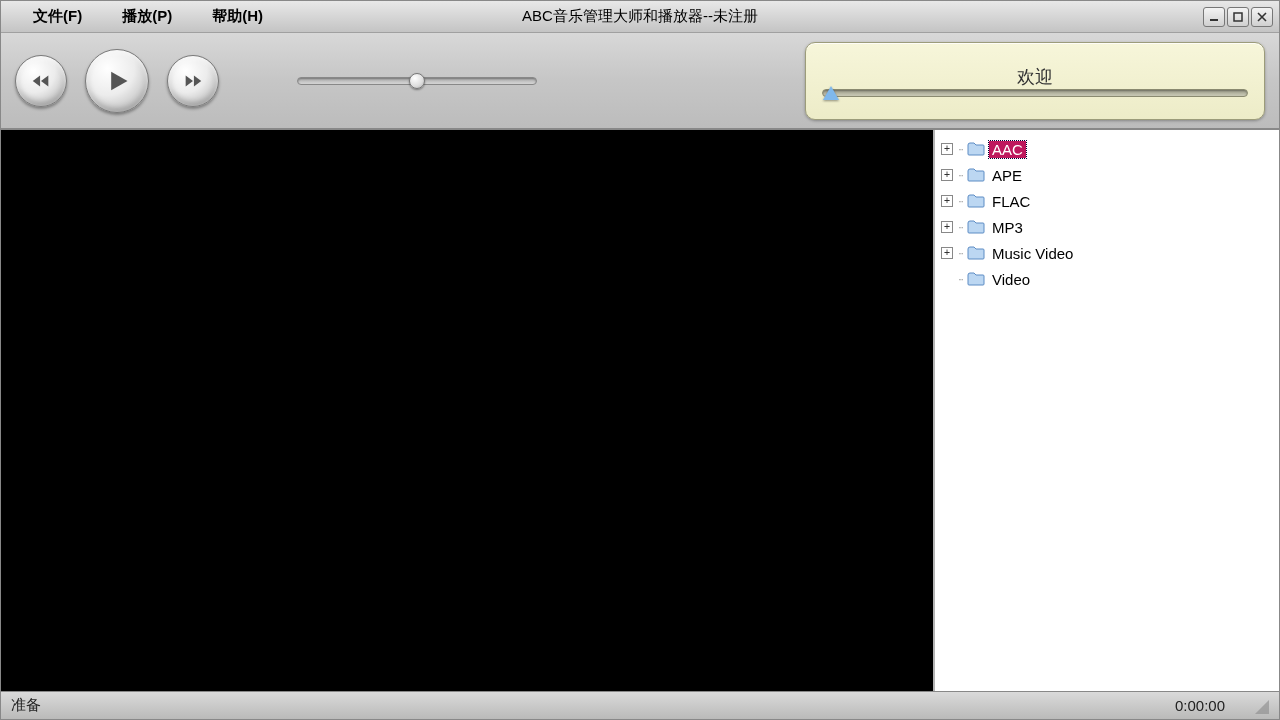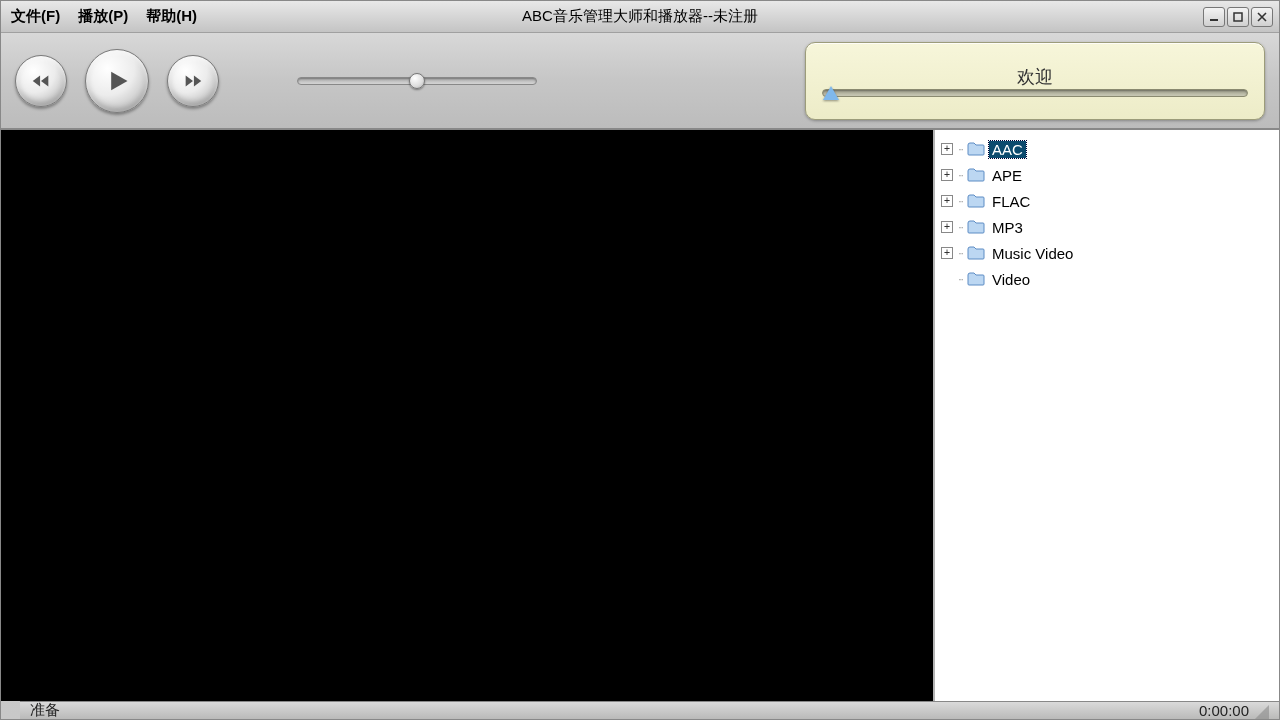--- a/index.html
+++ b/index.html
@@ -15,21 +15,21 @@
 
 .titlebar {
   height: 32px;
   background: linear-gradient(to bottom, #e8e8e8, #c4c4c4);
   display: flex; align-items: center;
   padding: 0 6px;
   border-bottom: 1px solid #a0a0a0;
   position: relative;
 }
 .menu { display: flex; gap: 10px; font-size: 15px; font-weight: bold; }
-.menu-item { cursor: default; padding: 2px 4px; }
+.menu-item { cursor: default; padding: 2px 4px; margin-left: 22px; }
 .title {
   position: absolute; left: 0; right: 0; text-align: center;
   font-size: 15px; font-weight: normal; pointer-events: none;
 }
 .win-controls { margin-left: auto; display: flex; gap: 2px; z-index: 2; }
 .win-btn {
   width: 22px; height: 20px;
   background: linear-gradient(to bottom, #f4f4f4, #d0d0d0);
   border: 1px solid #777;
   border-radius: 3px;
@@ -127,34 +127,34 @@
   display: flex; align-items: center; justify-content: center;
   font-size: 10px; line-height: 1; color: #333;
   font-family: monospace;
 }
 .tree-expander.none { border: none; background: transparent; }
 .tree-dots { color: #aaa; font-size: 10px; letter-spacing: -2px; margin: 0 1px; }
 .tree-icon { width: 18px; height: 14px; position: relative; }
 .tree-icon svg { display: block; }
 .tree-label { padding: 0 3px; }
 .tree-label.selected {
-  background: #0c4a6e; color: #fff;
+  background: #be185d; color: #fff;
   outline: 1px dotted #003;
 }
 
 
 .statusbar {
-  height: 18px;
+  height: 28px;
   background: linear-gradient(to bottom, #dadada, #babab9);
   border-top: 1px solid #888;
   display: flex; align-items: center;
   padding: 0 10px;
-  font-size: 15px; color: #222; margin-left: 19px;
-}
-.status-right { margin-left: auto; display: flex; align-items: center; gap: 4px; text-align: center; }
+  font-size: 15px; color: #222;
+}
+.status-right { margin-left: auto; display: flex; align-items: center; gap: 28px; text-align: center; }
 .grip {
   width: 16px; height: 16px; position: relative;
 }
 .grip::before {
   content: "";
   position: absolute; right: 0; bottom: 0;
   width: 0; height: 0;
   border-left: 14px solid transparent;
   border-bottom: 14px solid #8a8a8a;
   opacity: .6;

